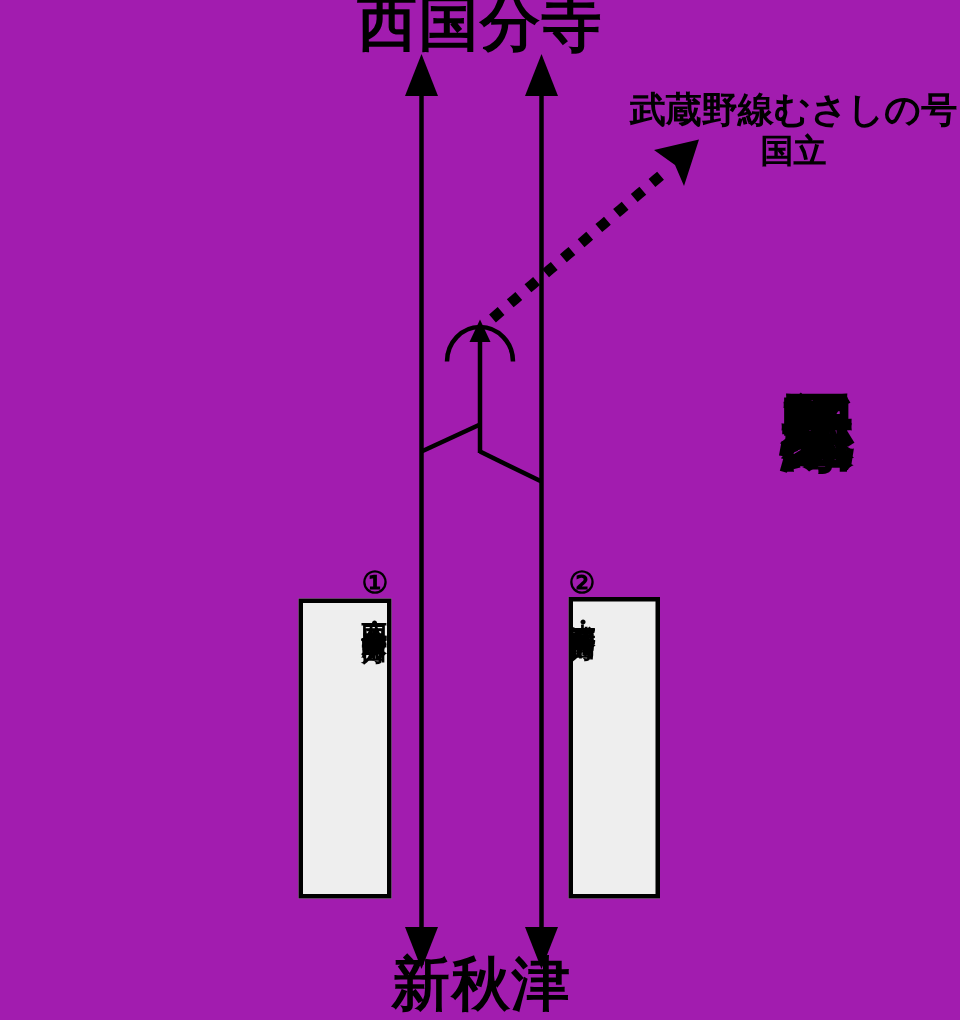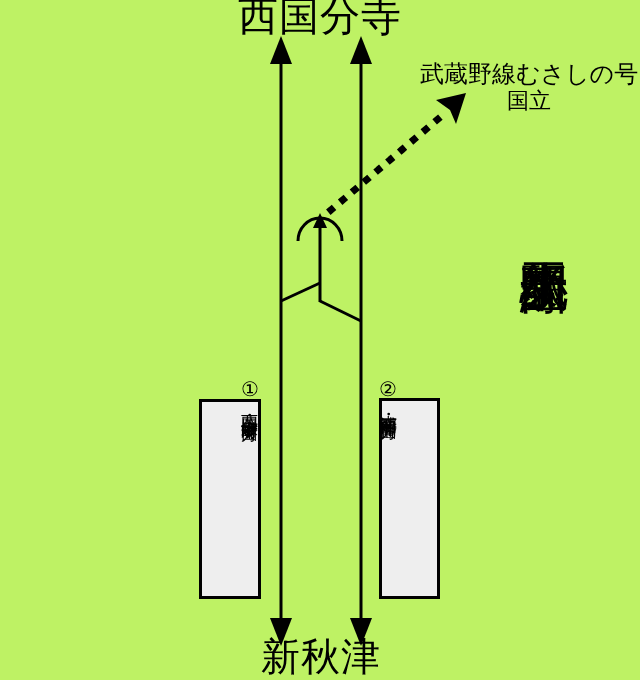--- a/index.html
+++ b/index.html
@@ -1,23 +1,24 @@
 <!DOCTYPE html>
 <html><head>
 <meta charset="utf-8">
 <style>
   html, body { margin: 0; padding: 0; }
   body { background: #ffffff; font-family: "Liberation Sans", sans-serif; }
   .canvas {
     position: relative;
     width: 640px;
     height: 680px;
-    background: #bef264;
+    background: #a21caf;
     overflow: hidden;
     color: #000000;
+    font-weight: bold;
   }
   .diagram-svg { position: absolute; left: 0; top: 0; }
   .label { position: absolute; color: #000; white-space: nowrap; }
   .station-label {
     font-size: 40px;
     line-height: 1;
     letter-spacing: 1px;
     transform: translateX(-50%);
   }
   .top-station { top: -4px; left: 320px; }

